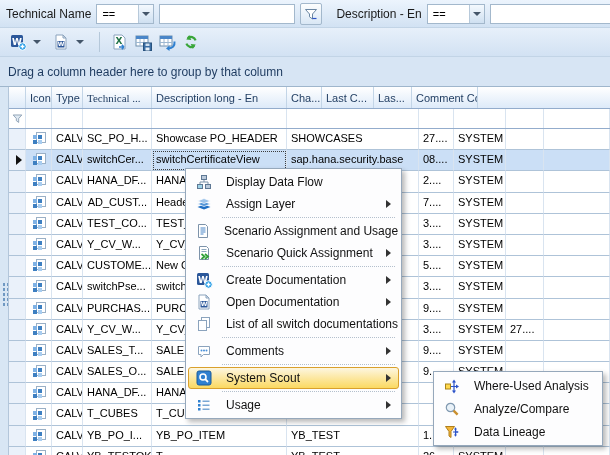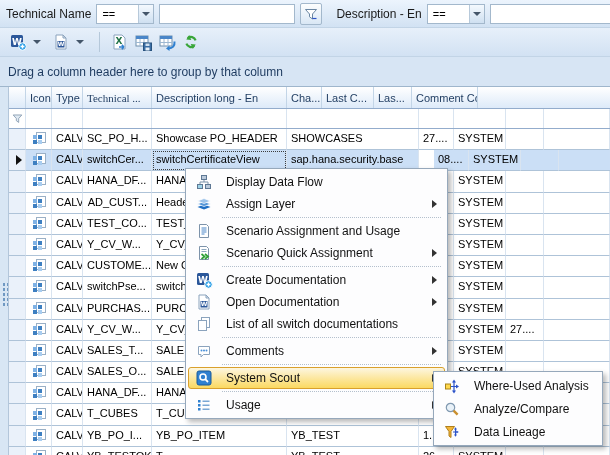--- a/index.html
+++ b/index.html
@@ -54,21 +54,21 @@
   .indc{background:#eaf1fa;display:flex;align-items:center;justify-content:center;padding:0}
   .iconc{display:flex;align-items:center;justify-content:center;padding:0}
   .rowarrow{width:0;height:0;border:5px solid transparent;border-left:6px solid #111;border-right-width:0;margin-left:3px}
   .row.sel .cell{background:#cbdff6}
   .row.sel .indc{background:#eaf1fa}
   .cell.fcell{background:#ddeafc;outline:1px dotted #3c3c3c;outline-offset:-2px}
 
   
   .menu{position:absolute;background:#fdfdfe;border:1px solid #96a8bb;box-shadow:3px 3px 5px rgba(0,0,0,.28);
     padding:2px;z-index:10}
-  .cmenu{left:185px;top:168px;width:263px}
+  .cmenu{left:185px;top:168px;width:217px}
   .smenu{left:433px;top:371px;width:170px}
   .mitem{height:22px;display:flex;align-items:center;position:relative;padding-left:6px;border:1px solid transparent;border-radius:3px}
   .smenu .mitem{height:23px}
   .micon{width:18px;display:flex;align-items:center;justify-content:center}
   .mlabel{margin-left:13px;font-size:12px;color:#111;white-space:nowrap}
   .marrow{position:absolute;right:7px;width:0;height:0;border:4px solid transparent;border-left:5px solid #333;border-right-width:0}
   .msep{border-top:1px dotted #b4c0cd;margin:2px 4px 2px 34px;height:0}
   .ic svg{display:block}
 </style>
 </head>
@@ -249,21 +249,21 @@
                 <rect x="6" y="3" width="4" height="4" fill="#3d7fc1"></rect>
                 <rect x="1" y="8" width="4" height="4" fill="#3d7fc1"></rect>
                 <rect x="6" y="8" width="4" height="4" fill="#a8cdf0"></rect>
               </svg>
             </span>
           </div>
           <div class="cell" style="width: 31px;">CALV</div>
           <div class="cell" style="width: 69px;">switchCer...</div>
           <div class="cell fcell" style="width: 135px;">switchCertificateView</div>
           <div class="cell" style="width: 132px;">sap.hana.security.base</div>
-          <div class="cell" style="width: 35px; margin-left: 15px;">08....</div>
+          <div class="cell" style="width: 35px;">08....</div>
           <div class="cell" style="width: 52px;">SYSTEM</div>
           <div class="cell" style="width: 38px;"></div>
           <div class="cell" style="width: 66px;"></div>
         </div>
         <div class="row">
           <div class="cell indc" style="width: 17px;"></div>
           <div class="cell iconc" style="width: 26px;">
             <span class="ic">
               <svg width="14" height="14" viewBox="0 0 14 14">
                 <rect x="4.5" y="0.5" width="9" height="10" fill="#fff" stroke="#9ab0c6"></rect>

